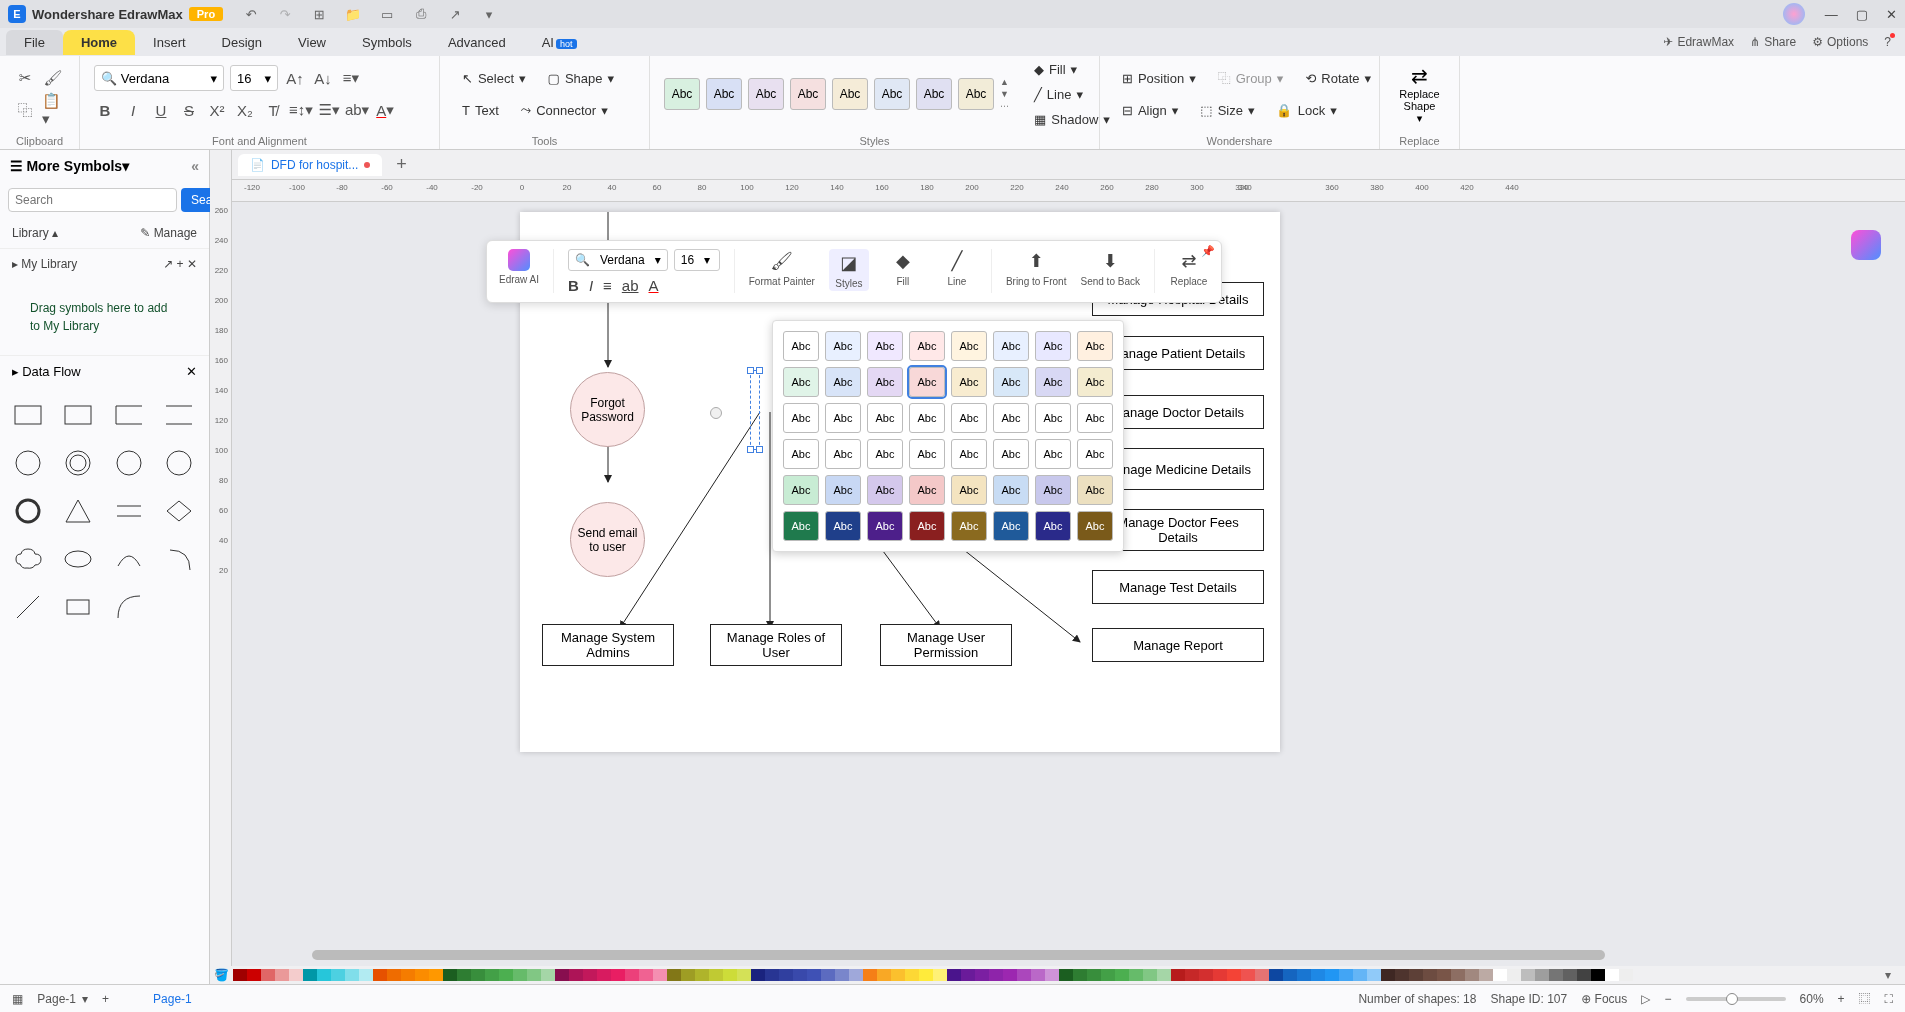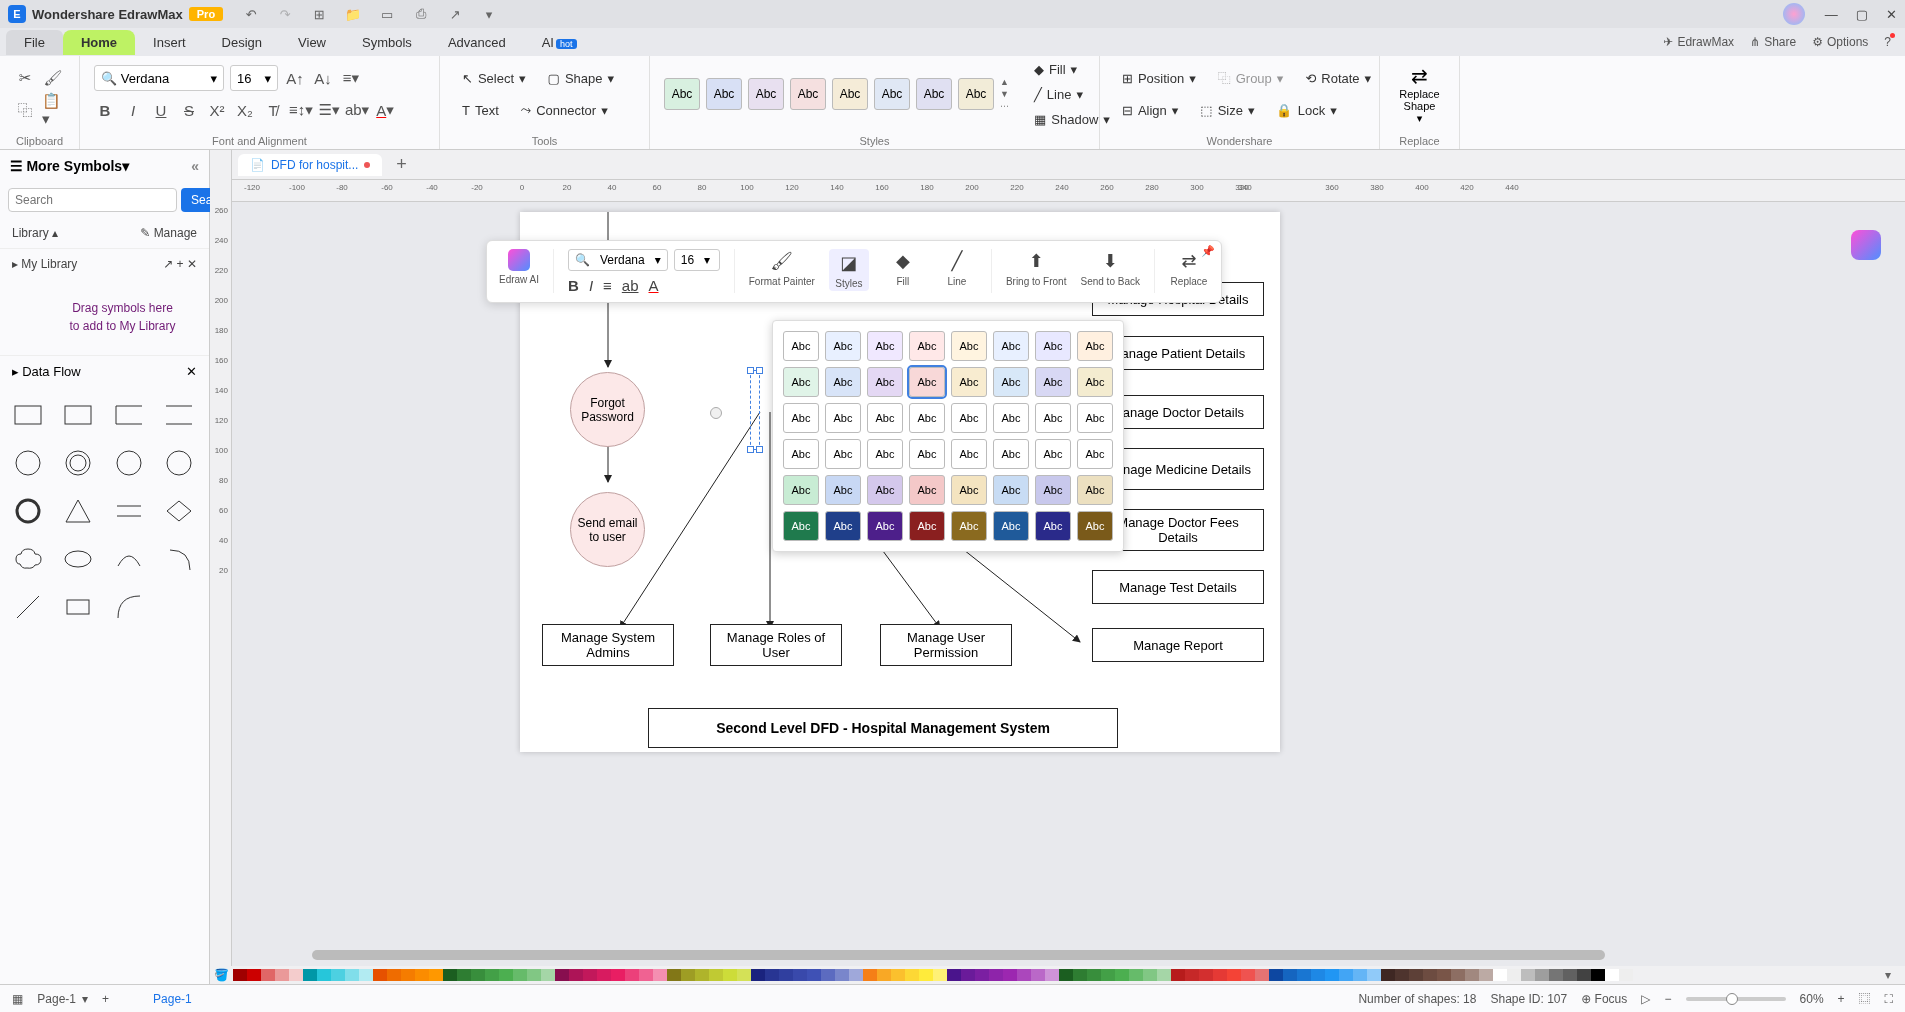--- a/index.html
+++ b/index.html
@@ -13,21 +13,21 @@
 .titlebar .tb-icons { margin-left: 20px; display: flex; gap: 18px; color: #666; }
 .titlebar .tb-icon { width: 16px; height: 16px; display: flex; align-items: center; justify-content: center; cursor: pointer; }
 .titlebar .spacer { flex: 1; }
 .titlebar .winbtns { display: flex; gap: 18px; color: #444; }
 .titlebar .avatar { width: 22px; height: 22px; border-radius: 50%; background: radial-gradient(circle, #ffa0d0, #80c0ff); margin-right: 20px; }
 
 
 .menubar { height: 28px; background: #e8e9ed; display: flex; align-items: center; padding-left: 6px; }
 .menubar .tab { padding: 5px 18px; font-size: 13px; color: #333; cursor: pointer; }
 .menubar .tab.file { background: #d8d9dd; border-radius: 6px 6px 0 0; }
-.menubar .tab.active { background: #bef264; border-radius: 8px 8px 0 0; font-weight: 600; }
+.menubar .tab.active { background: #fde047; border-radius: 8px 8px 0 0; font-weight: 600; }
 .menubar .hot { background: #1a73e8; color:#fff; font-size: 9px; padding: 0 4px; border-radius: 3px; margin-left: 2px; }
 .menubar .spacer { flex: 1; }
 .menubar .right-links { display: flex; gap: 16px; padding-right: 14px; font-size: 12px; color: #555; align-items: center; }
 .menubar .right-links span { display: flex; align-items: center; gap: 4px; }
 .menubar .help-dot { position: relative; }
 .menubar .help-dot::after { content:''; position:absolute; top:-2px; right:-4px; width:5px; height:5px; background:#f33; border-radius:50%; }
 
 
 .ribbon { height: 94px; background: #fafafc; display: flex; border-bottom: 1px solid #ccc; }
 .ribbon-group { border-right: 1px solid #e0e0e0; padding: 6px 14px 2px; display: flex; flex-direction: column; }
@@ -53,21 +53,21 @@
 
 .main { position: absolute; top: 150px; left: 0; right: 0; bottom: 28px; display: flex; }
 .left-panel { width: 210px; background: #fafafc; border-right: 1px solid #ccc; display: flex; flex-direction: column; }
 .lp-head { display: flex; align-items: center; padding: 8px 10px; font-size: 14px; font-weight: bold; }
 .lp-head .collapse { margin-left: auto; color: #888; }
 .lp-search { display: flex; padding: 6px 8px; gap: 4px; }
 .lp-search input { flex: 1; border: 1px solid #ccc; border-radius: 4px; padding: 4px 6px; font-size: 12px; }
 .lp-search button { background: #1a73e8; color: #fff; border: none; border-radius: 4px; padding: 4px 10px; font-size: 12px; }
 .lp-row { display: flex; padding: 8px 12px; font-size: 12px; color: #444; align-items: center; }
 .lp-row .rspacer { flex: 1; }
-.lp-library-msg { padding: 20px 30px; font-size: 12px; color: #701a75; text-align: center; line-height: 1.5; margin-left: 36px; }
+.lp-library-msg { padding: 20px 30px; font-size: 12px; color: #14532d; line-height: 1.5; }
 .lp-section { padding: 8px 12px; font-size: 13px; display: flex; justify-content: space-between; border-top: 1px solid #eee; }
 .lp-shapes { padding: 8px; display: grid; grid-template-columns: repeat(4, 1fr); gap: 8px; }
 .lp-shape { width: 40px; height: 40px; display: flex; align-items: center; justify-content: center; }
 .lp-shape svg { width: 30px; height: 30px; }
 
 .vruler { width: 22px; background: #f0f0f2; border-right: 1px solid #ccc; font-size: 8px; color: #666; position: relative; }
 .vruler .tick { position: absolute; right: 3px; transform: translateY(-50%); }
 
 .canvas-area { flex: 1; position: relative; overflow: hidden; background: #e8e9ed; }
 .doctab-bar { height: 30px; background: #f0f0f2; display: flex; align-items: center; padding-left: 6px; border-bottom: 1px solid #ccc; }
@@ -464,21 +464,21 @@
             </defs>
           <line x1="88" y1="0" x2="88" y2="155" stroke="#222" marker-end="url(#ah)"></line>
           <line x1="88" y1="225" x2="88" y2="270" stroke="#222" marker-end="url(#ah)"></line>
           <line x1="240" y1="200" x2="100" y2="416" stroke="#222" marker-end="url(#ah)"></line>
           <line x1="250" y1="200" x2="250" y2="416" stroke="#222" marker-end="url(#ah)"></line>
           <line x1="260" y1="200" x2="420" y2="416" stroke="#222" marker-end="url(#ah)"></line>
           <line x1="270" y1="200" x2="560" y2="430" stroke="#222" marker-end="url(#ah)"></line>
         </svg>
 
         <div class="circle-node" style="left:50px;top:160px;width:75px;height:75px">Forgot Password</div>
-        <div class="circle-node" style="left:50px;top:280px;width:75px;height:75px">Send email to user</div>
+        <div class="circle-node" style="left:50px;top:290px;width:75px;height:75px">Send email to user</div>
 
         <div class="sel-handles" style="left:230px;top:158px;width:10px;height:80px">
           <div class="h" style="left:-4px;top:-4px"></div>
             <div class="h" style="right:-4px;top:-4px"></div>
           <div class="h" style="left:-4px;bottom:-4px"></div>
             <div class="h" style="right:-4px;bottom:-4px"></div>
         </div>
         <div style="position:absolute;left:190px;top:195px;width:12px;height:12px;border:1px solid #aaa;border-radius:50%;background:#f0f0f0"></div>
 
         <div class="rect-node" style="left:572px;top:70px;width:172px;height:34px">Manage Hospital Details</div>
@@ -486,21 +486,20 @@
         <div class="rect-node" style="left:572px;top:183px;width:172px;height:34px">Manage Doctor Details</div>
         <div class="rect-node" style="left:572px;top:236px;width:172px;height:42px">Manage Medicine Details</div>
         <div class="rect-node" style="left:572px;top:297px;width:172px;height:42px">Manage Doctor Fees Details</div>
         <div class="rect-node" style="left:572px;top:358px;width:172px;height:34px">Manage Test Details</div>
         <div class="rect-node" style="left:572px;top:416px;width:172px;height:34px">Manage Report</div>
 
         <div class="rect-node" style="left:22px;top:412px;width:132px;height:42px">Manage System Admins</div>
         <div class="rect-node" style="left:190px;top:412px;width:132px;height:42px">Manage Roles of User</div>
         <div class="rect-node" style="left:360px;top:412px;width:132px;height:42px">Manage User Permission</div>
 
-        <div class="rect-node" style="left:128px;top:496px;width:470px;height:40px;font-weight:bold;font-size:14px">Second Level DFD - Hospital Management System</div>
       </div>
 
       <div class="hscroll">
           <div class="thumb"></div>
         </div>
     </div>
 
     <div class="float-bar" style="left:254px;top:90px">
       <span class="fb-pin">📌</span>
       <div class="fb-item">

